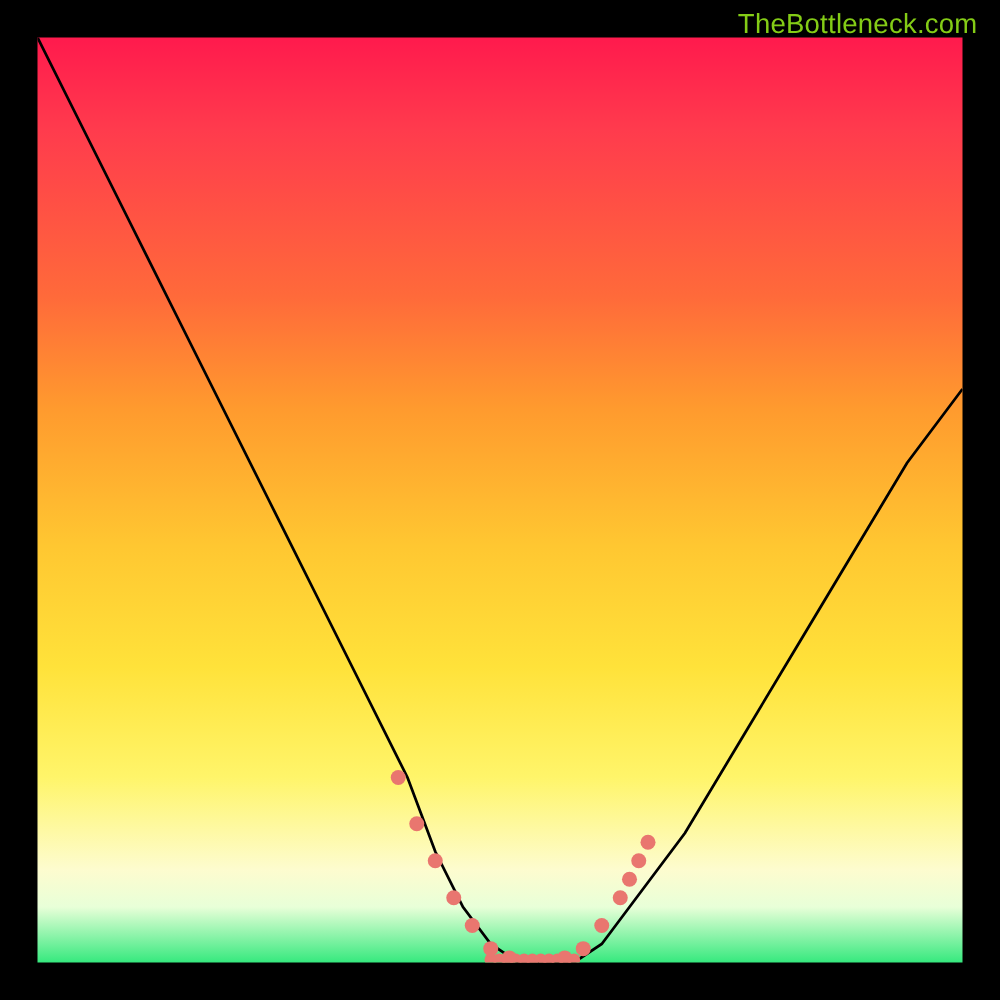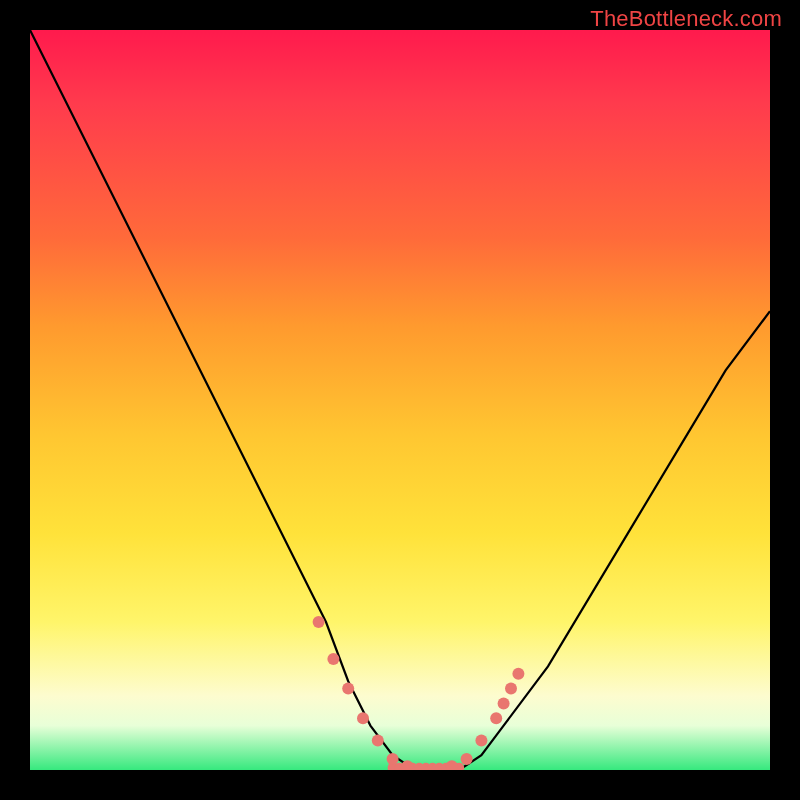--- a/index.html
+++ b/index.html
@@ -37,21 +37,21 @@
       #fff56a 80%,
       #fdfccf 90%,
       #e8ffd8 94%,
       #36e97e 100%
     );
   }
   .watermark {
     position: absolute;
     top: 6px;
     right: 18px;
-    color: #ef4444;
+    color: #84cc16;
     font-size: 22px;
     font-weight: 400;
     letter-spacing: 0.2px;
     user-select: none;
   }
   svg.curve {
     position: absolute;
     left: 0;
     top: 0;
     width: 740px;

